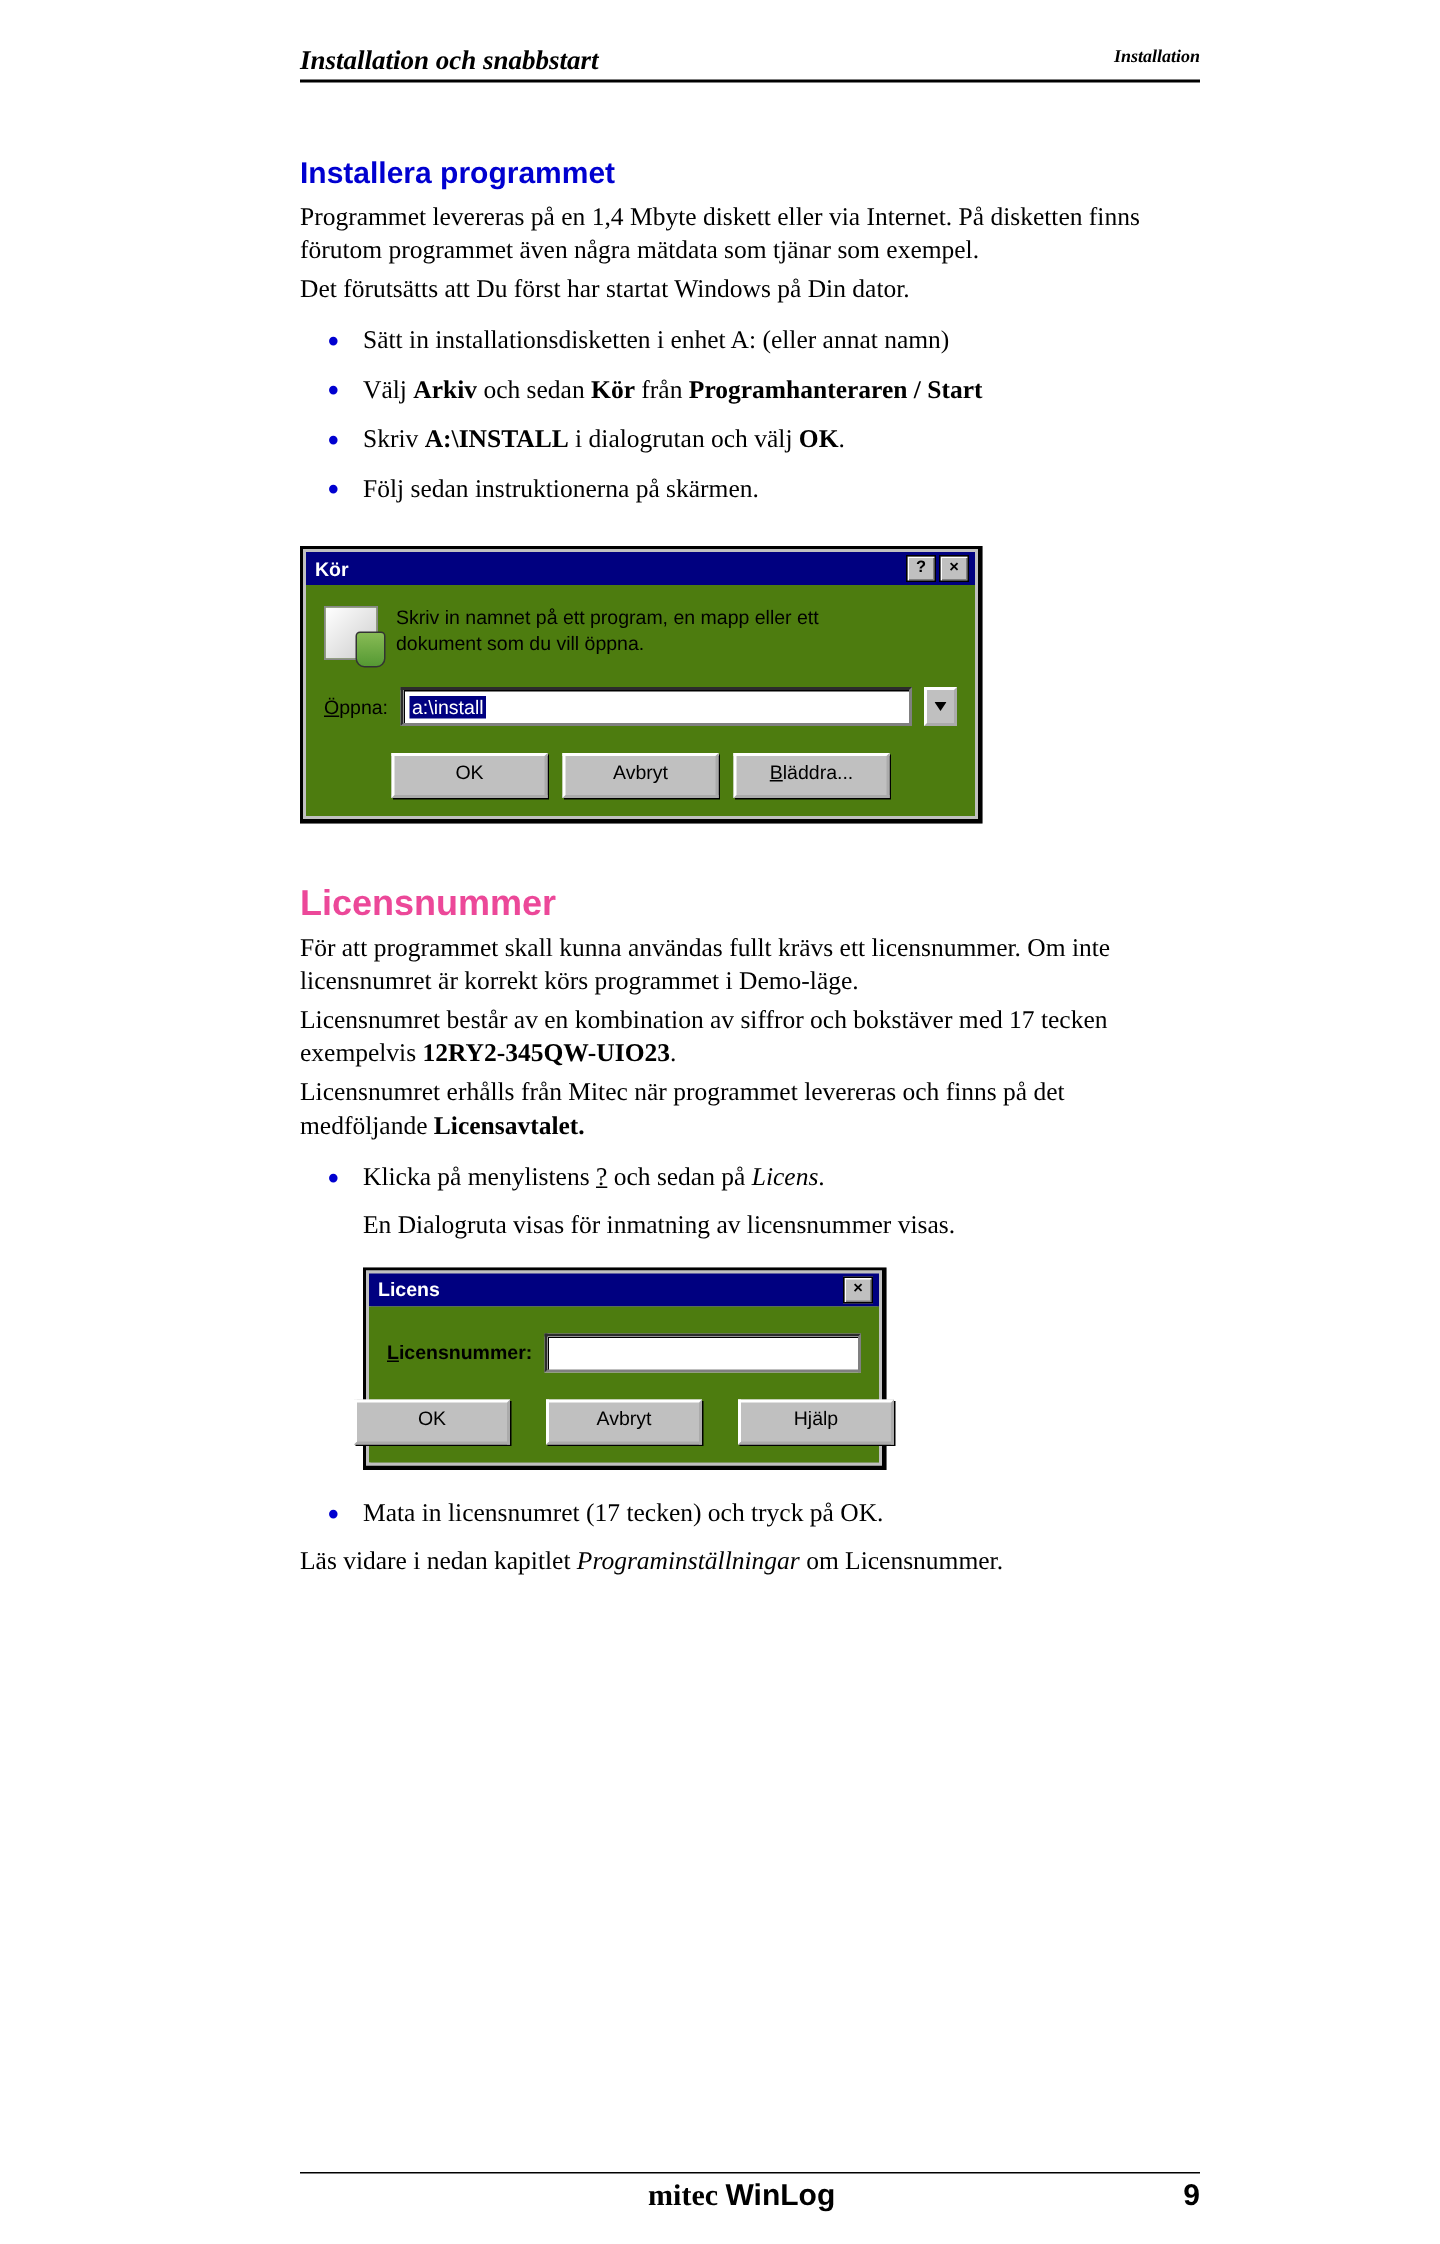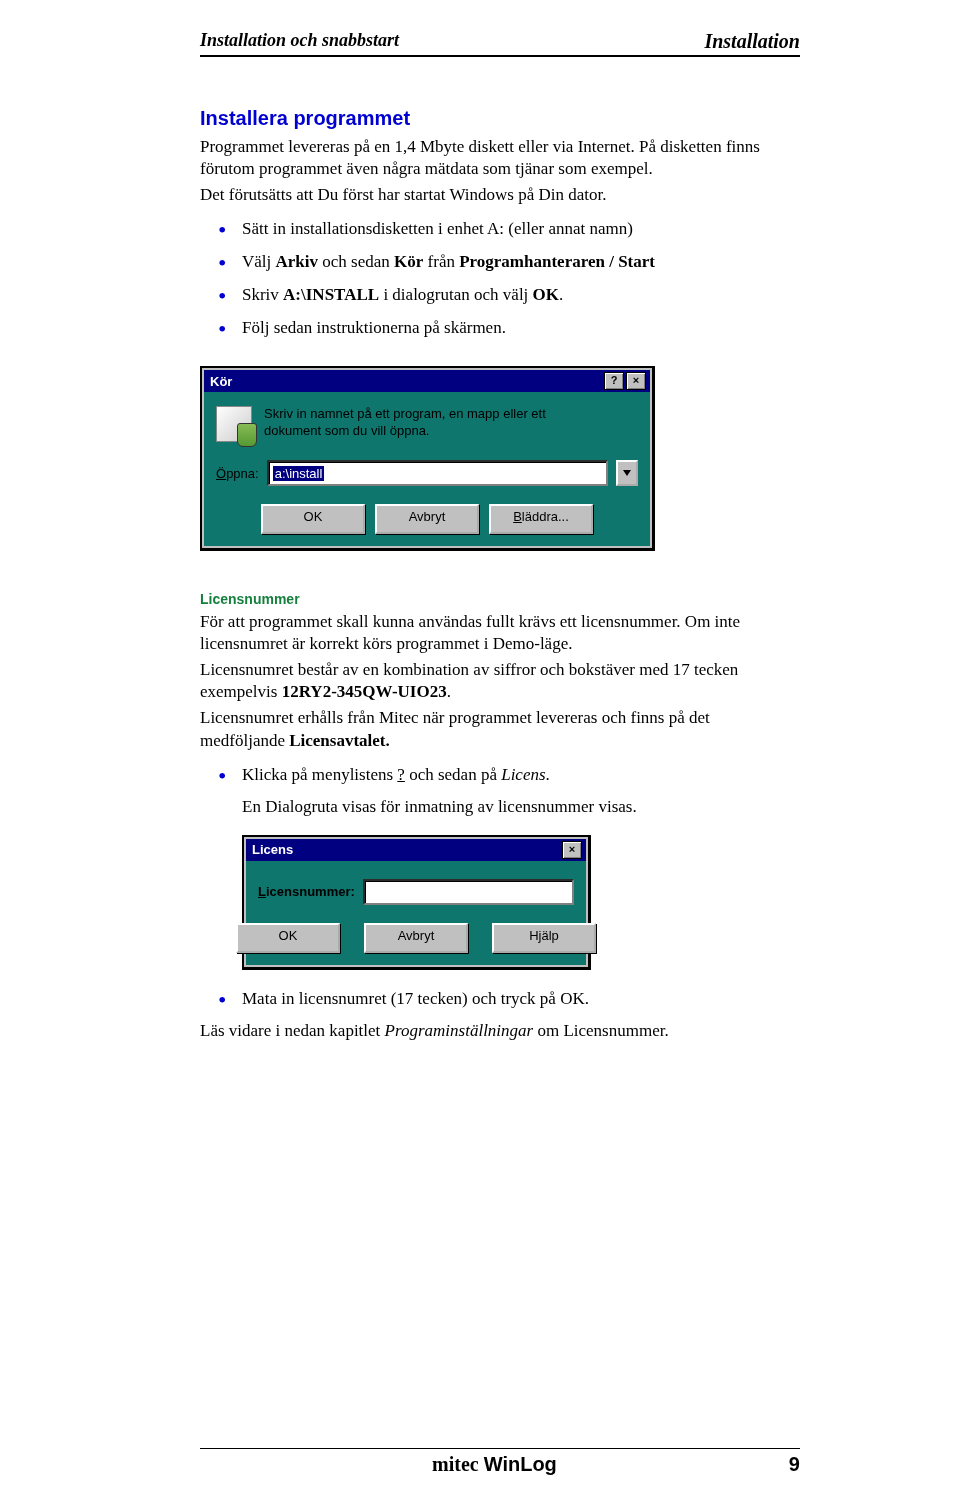--- a/index.html
+++ b/index.html
@@ -20,33 +20,33 @@
   .top-header {
     display: flex;
     justify-content: space-between;
     font-style: italic;
     font-weight: bold;
     font-size: 18px;
     border-bottom: 2px solid #000;
     padding-bottom: 2px;
     margin-bottom: 50px;
   }
-  .top-header .right { font-size: 20px; }
+  .top-header .right { font-size: 12px; }
   h2.section {
     color: #0000d0;
     font-family: Arial, sans-serif;
     font-weight: bold;
     font-size: 20px;
     margin: 0 0 6px 0;
   }
   h2.subsection {
-    color: #15803d;
+    color: #ec4899;
     font-family: Arial, sans-serif;
     font-weight: bold;
-    font-size: 14px;
+    font-size: 24px;
     margin: 34px 0 4px 0;
   }
   .bodytext {
     font-size: 17px;
     line-height: 1.3;
     margin: 0;
     max-width: 560px;
   }
   .bodytext + .bodytext { margin-top: 4px; }
   ul.bullets {
@@ -112,21 +112,21 @@
     border: 1px solid #000;
     box-shadow: inset 1px 1px 0 #fff, inset -1px -1px 0 #808080;
     font-size: 11px;
     line-height: 14px;
     text-align: center;
     font-weight: bold;
     color: #000;
   }
   .dlg-body {
     padding: 14px 12px 12px 12px;
-    background: #0f766e;
+    background: #4d7c0f;
   }
   .kor .dlg-content {
     display: flex;
     gap: 12px;
   }
   .appicon {
     width: 34px; height: 34px; position: relative;
     background: linear-gradient(135deg,#fff,#ccc);
     border:1px solid #888;
   }

